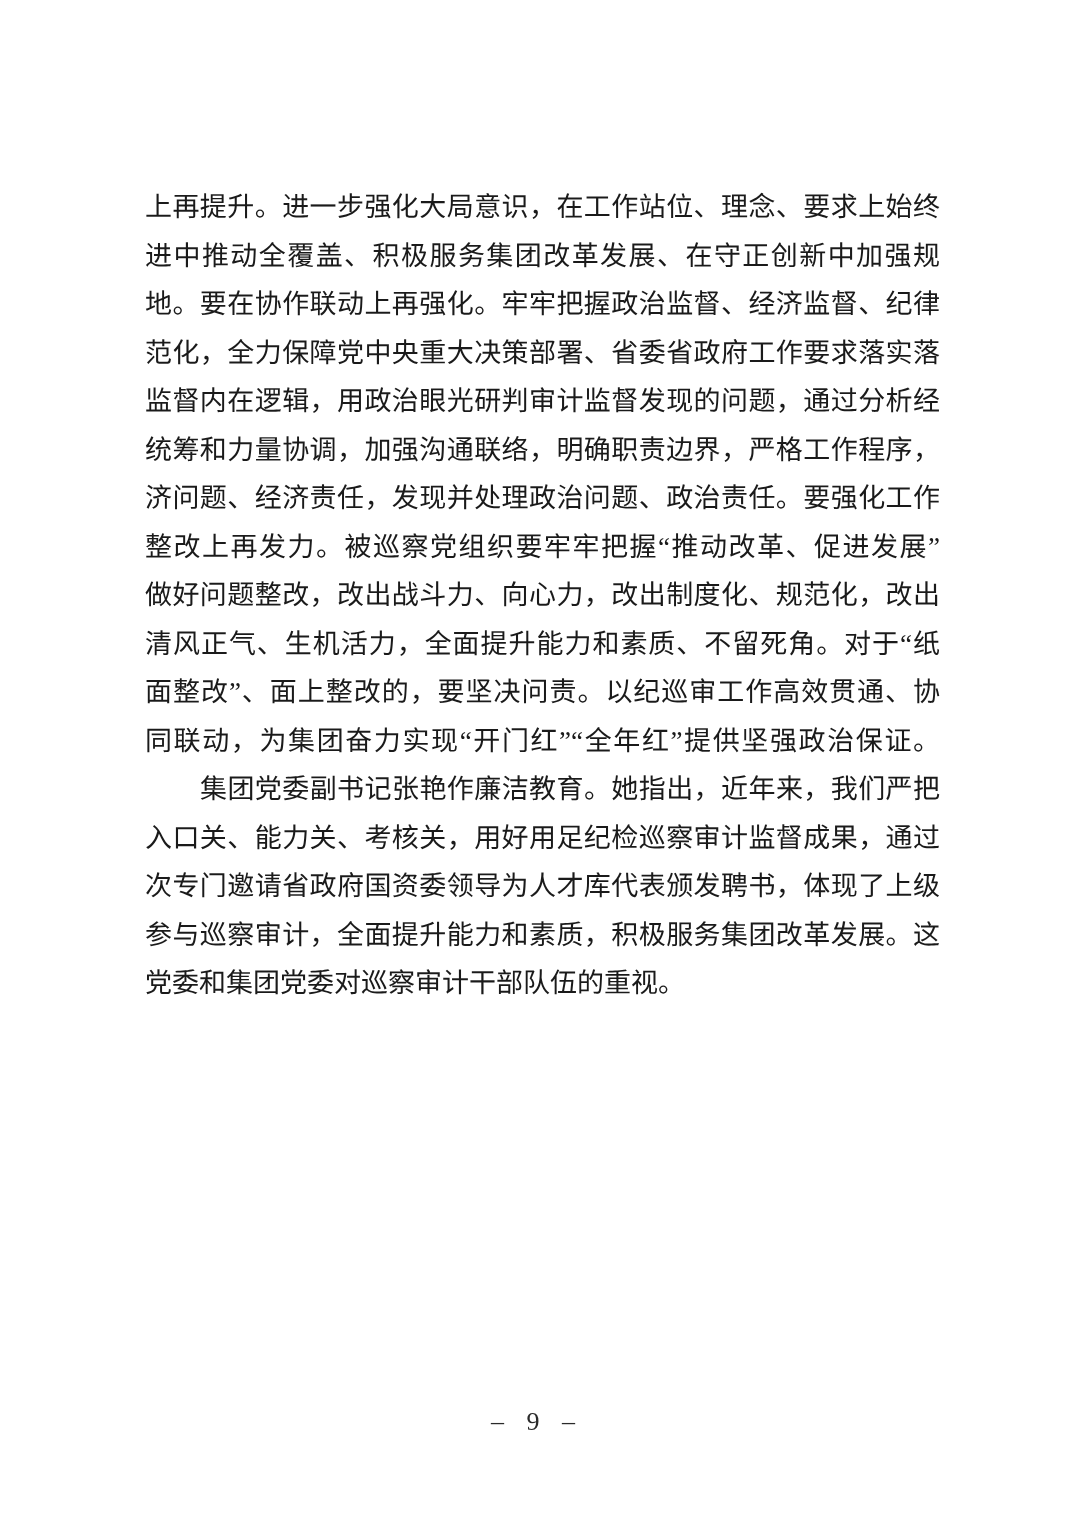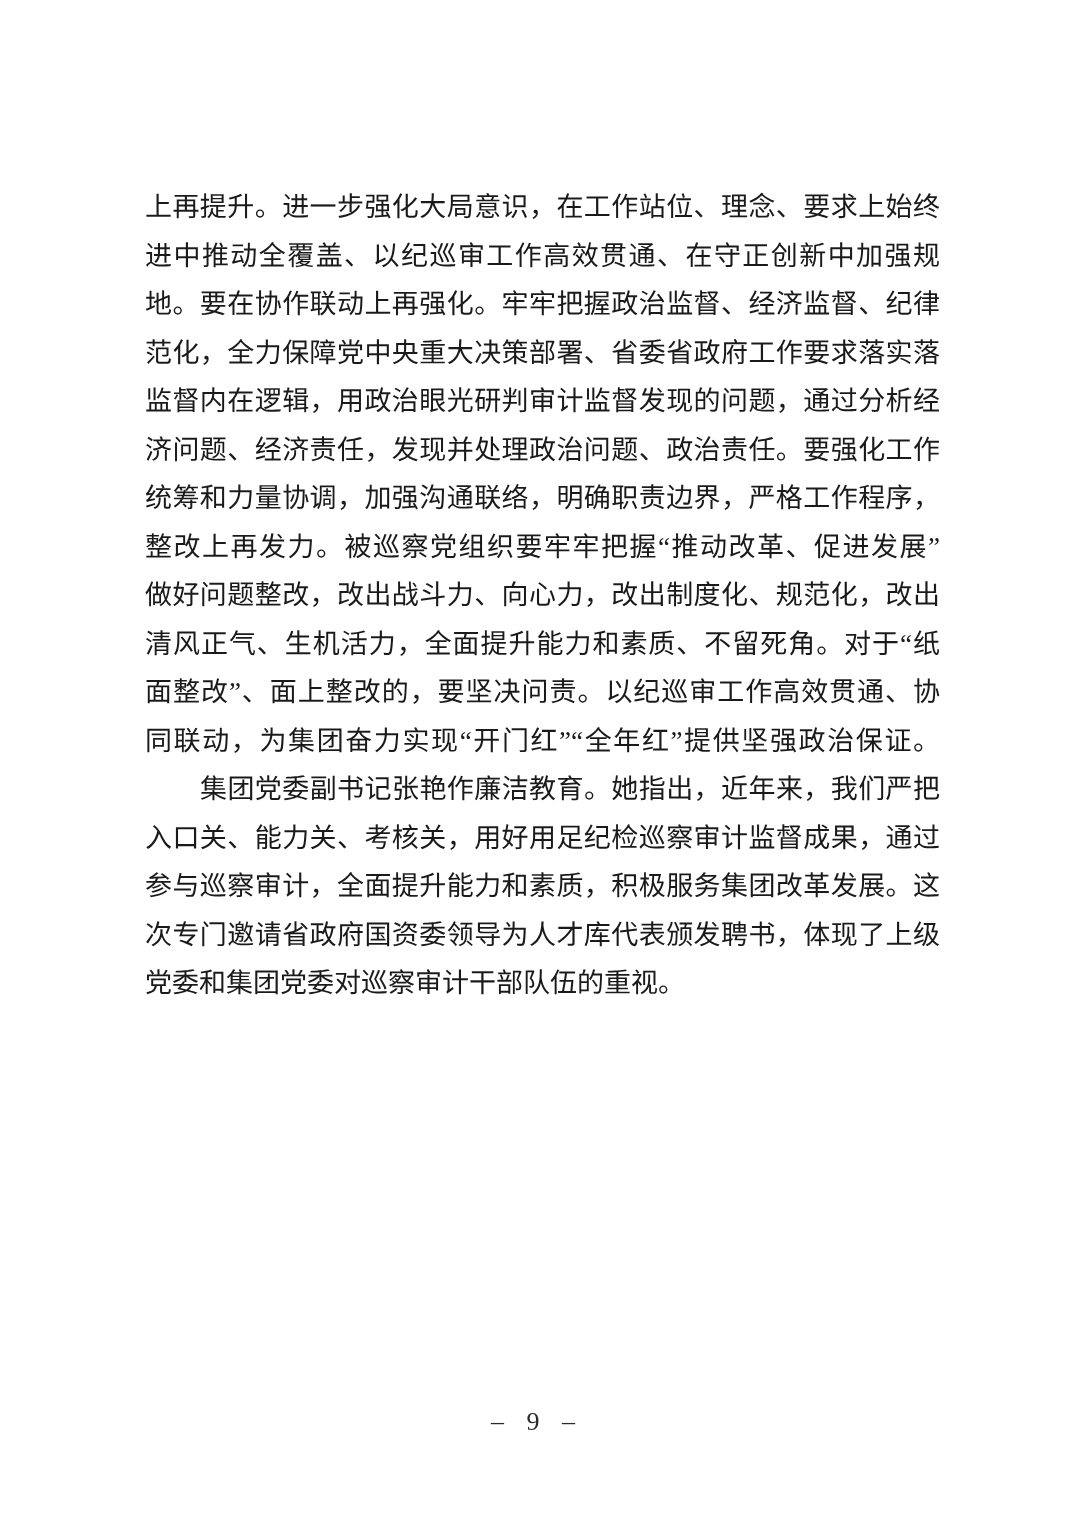--- a/index.html
+++ b/index.html
@@ -57,36 +57,36 @@
     letter-spacing: 8px;
   }
 </style>
 </head>
 <body>
 
 <div class="page">
   <div class="text-block">
       <div class="paragraph">
         <div class="line">上再提升。进一步强化大局意识，在工作站位、理念、要求上始终</div>
-        <div class="line">进中推动全覆盖、以纪巡审工作高效贯通、在守正创新中加强规</div>
+        <div class="line">进中推动全覆盖、积极服务集团改革发展、在守正创新中加强规</div>
         <div class="line">地。要在协作联动上再强化。牢牢把握政治监督、经济监督、纪律</div>
         <div class="line">范化，全力保障党中央重大决策部署、省委省政府工作要求落实落</div>
         <div class="line">监督内在逻辑，用政治眼光研判审计监督发现的问题，通过分析经</div>
+        <div class="line">统筹和力量协调，加强沟通联络，明确职责边界，严格工作程序，</div>
         <div class="line">济问题、经济责任，发现并处理政治问题、政治责任。要强化工作</div>
-        <div class="line">统筹和力量协调，加强沟通联络，明确职责边界，严格工作程序，</div>
         <div class="line">整改上再发力。被巡察党组织要牢牢把握“推动改革、促进发展”</div>
         <div class="line">做好问题整改，改出战斗力、向心力，改出制度化、规范化，改出</div>
         <div class="line">清风正气、生机活力，全面提升能力和素质、不留死角。对于“纸</div>
         <div class="line">面整改”、面上整改的，要坚决问责。以纪巡审工作高效贯通、协</div>
         <div class="line">同联动，为集团奋力实现“开门红”“全年红”提供坚强政治保证。</div>
       </div>
       <div class="paragraph">
         <div class="line indent">集团党委副书记张艳作廉洁教育。她指出，近年来，我们严把</div>
         <div class="line">入口关、能力关、考核关，用好用足纪检巡察审计监督成果，通过</div>
+        <div class="line">次专门邀请省政府国资委领导为人才库代表颁发聘书，体现了上级</div>
         <div class="line">参与巡察审计，全面提升能力和素质，积极服务集团改革发展。这</div>
-        <div class="line">次专门邀请省政府国资委领导为人才库代表颁发聘书，体现了上级</div>
         <div class="line no-stretch">党委和集团党委对巡察审计干部队伍的重视。</div>
       </div>
     </div>
   <div class="footer">
     <span class="page-number">– 9 –</span>
   </div>
 </div>
 
 </body></html>

